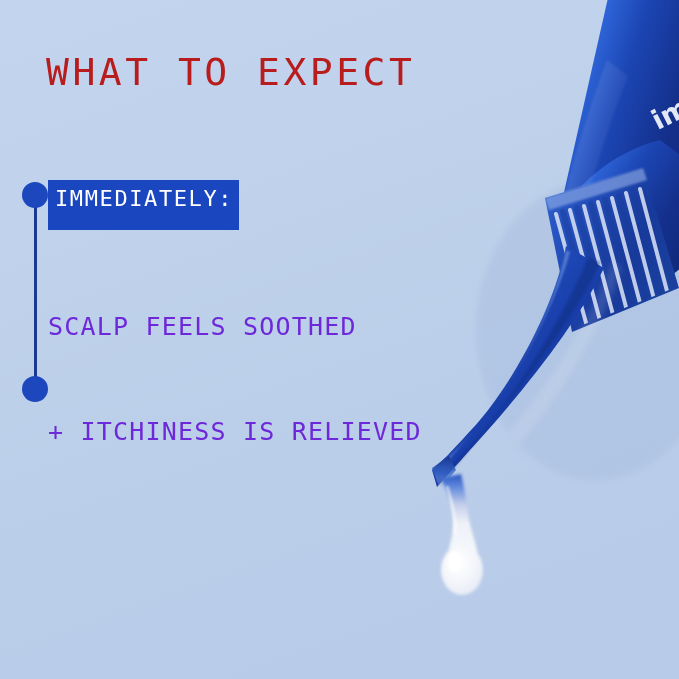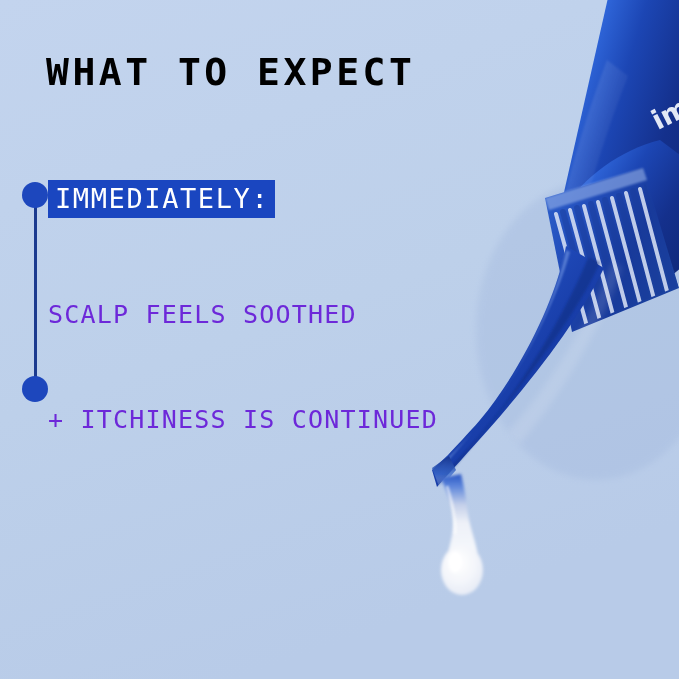--- a/index.html
+++ b/index.html
@@ -31,22 +31,22 @@
   }
 
   
   #headline {
     position: absolute;
     left: 46px;
     top: 50px;
     font-size: 38px;
     line-height: 44px;
     letter-spacing: 3.5px;
-    font-weight: 700;
-    color: #000000;
+    font-weight: 400;
+    color: #b91c1c;
     white-space: nowrap;
   }
 
   
   #timeline-rail {
     position: absolute;
     left: 22px;
     top: 186px;
     width: 26px;
     height: 210px;
@@ -75,25 +75,25 @@
     position: absolute;
     left: 48px;
   }
   #block-immediate { top: 180px; }
   #block-continued { top: 368px; }
 
   .block-title {
     display: inline-block;
     background: #1a46c0;
     color: #ffffff;
-    font-size: 27px;
+    font-size: 22px;
     line-height: 38px;
     letter-spacing: 1.6px;
     font-weight: 400;
-    padding: 0 6px 0 7px;
+    padding: 0 6px 12px 7px;
     white-space: nowrap;
   }
 
   .block-body {
     margin-top: 9px;
     color: #6d28d9;
     font-size: 25px;
     line-height: 35px;
     letter-spacing: 1.2px;
     font-weight: 400;
@@ -259,21 +259,21 @@
   <div id="timeline-rail">
     <div class="rail-line"></div>
     <div class="rail-dot top"></div>
     <div class="rail-dot bottom"></div>
   </div>
 
   <div class="block" id="block-immediate">
     <div class="block-title">IMMEDIATELY:</div>
     <div class="block-body">
       <span class="body-line">SCALP FEELS SOOTHED</span>
-      <span class="body-line">+ ITCHINESS IS CONTINUED</span>
+      <span class="body-line">+ ITCHINESS IS RELIEVED</span>
     </div>
   </div>
 
   <div class="block" id="block-continued">
     <div class="block-body">
       
     </div>
   </div>
 
 </div>

